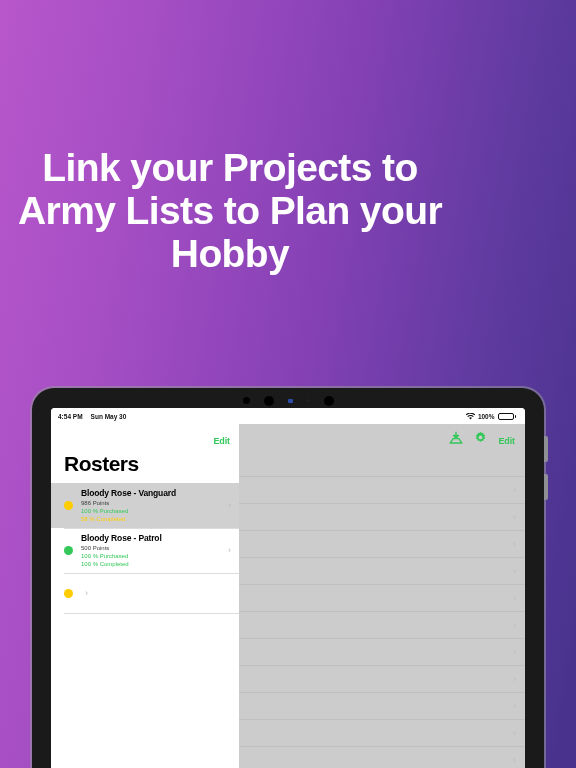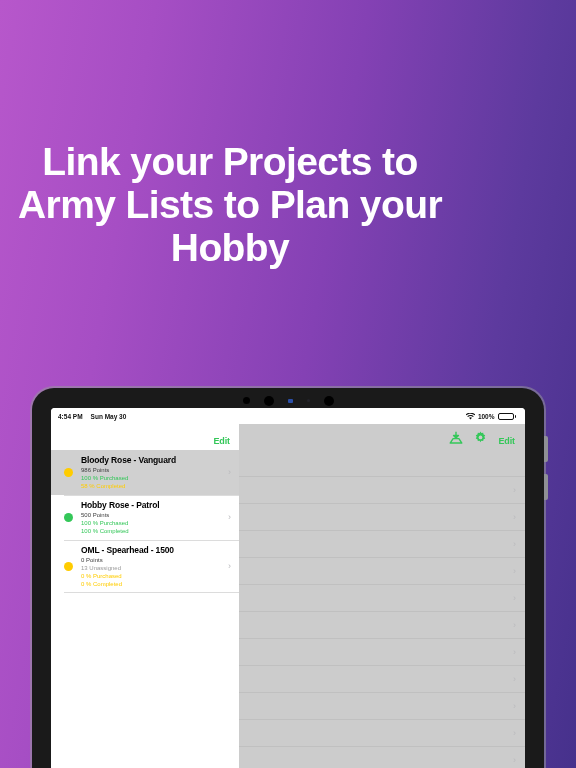--- a/index.html
+++ b/index.html
@@ -18,21 +18,21 @@
     position: relative;
     width: 576px;
     height: 768px;
     background: linear-gradient(100deg, #b757cb 0%, #a64ec4 22%, #8441b4 52%, #5d3a9e 78%, #46318c 100%);
     overflow: hidden;
   }
 
   
   .headline {
     position: absolute;
-    top: 140px;
+    top: 146px;
     left: 0;
     width: 460px;
     text-align: center;
     color: #ffffff;
     font-size: 39px;
     line-height: 43px;
     font-weight: bold;
     letter-spacing: -0.6px;
     white-space: pre-line;
   }
@@ -304,50 +304,44 @@
           </span>
         </div>
       </div>
 
       <div id="split">
 
         <div id="sidebar">
           <div id="sidebar-nav">
             <span class="edit-link">Edit</span>
           </div>
+          <div id="sidebar-title">Rosters</div>
           <div id="roster-list">
               <div class="roster-row selected">
                 <span class="dot yellow"></span>
                 <div class="roster-text">
                   <div class="roster-name">Bloody Rose - Vanguard</div>
                   <div class="roster-sub">986 Points</div>
                   <div class="roster-sub green">100 % Purchased</div>
                   <div class="roster-sub yellow">58 % Completed</div>
                 </div>
                 <span class="chevron">›</span>
               </div>
               <div class="roster-row">
                 <span class="dot green"></span>
                 <div class="roster-text">
-                  <div class="roster-name">Hobby Rose - Patrol</div>
+                  <div class="roster-name">Bloody Rose - Patrol</div>
                   <div class="roster-sub">500 Points</div>
                   <div class="roster-sub green">100 % Purchased</div>
                   <div class="roster-sub green">100 % Completed</div>
                 </div>
                 <span class="chevron">›</span>
               </div>
               <div class="roster-row">
                 <span class="dot yellow"></span>
-                <div class="roster-text">
-                  <div class="roster-name">OML - Spearhead - 1500</div>
-                  <div class="roster-sub">0 Points</div>
-                  <div class="roster-sub muted">13 Unassigned</div>
-                  <div class="roster-sub yellow">0 % Purchased</div>
-                  <div class="roster-sub yellow">0 % Completed</div>
-                </div>
                 <span class="chevron">›</span>
               </div>
             </div>
         </div>
 
         <div id="detail">
           <div id="detail-nav">
             <span class="toolbar-icon">
               <svg width="14" height="13" viewBox="0 0 24 22">
                 <path d="M12 1v8.2M12 12l-4.2-4.4h8.4z" stroke="#34c759" stroke-width="2.4" fill="#34c759" stroke-linejoin="round"></path>

